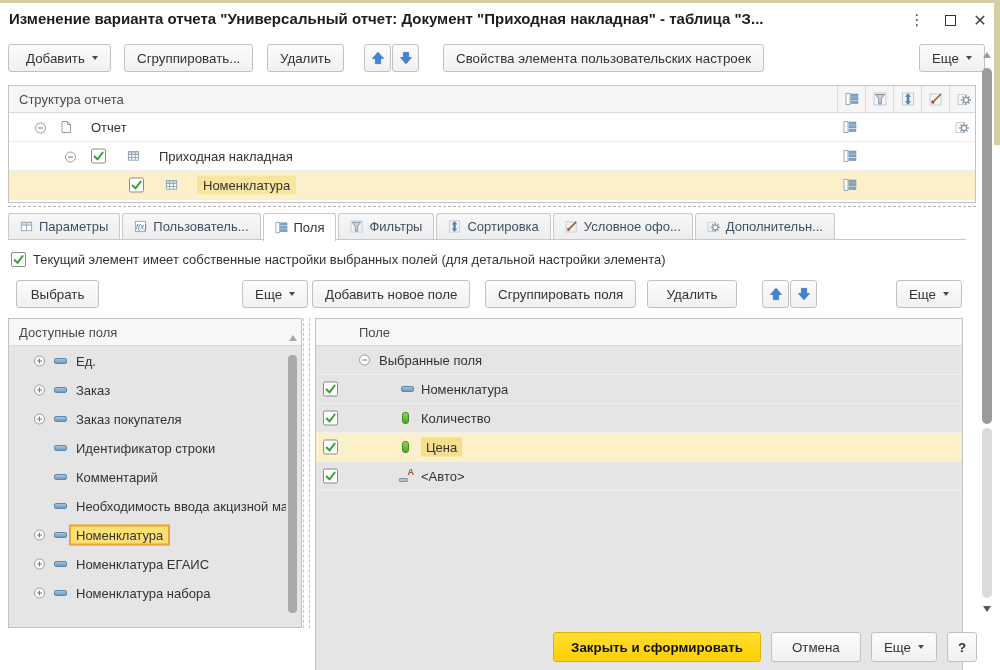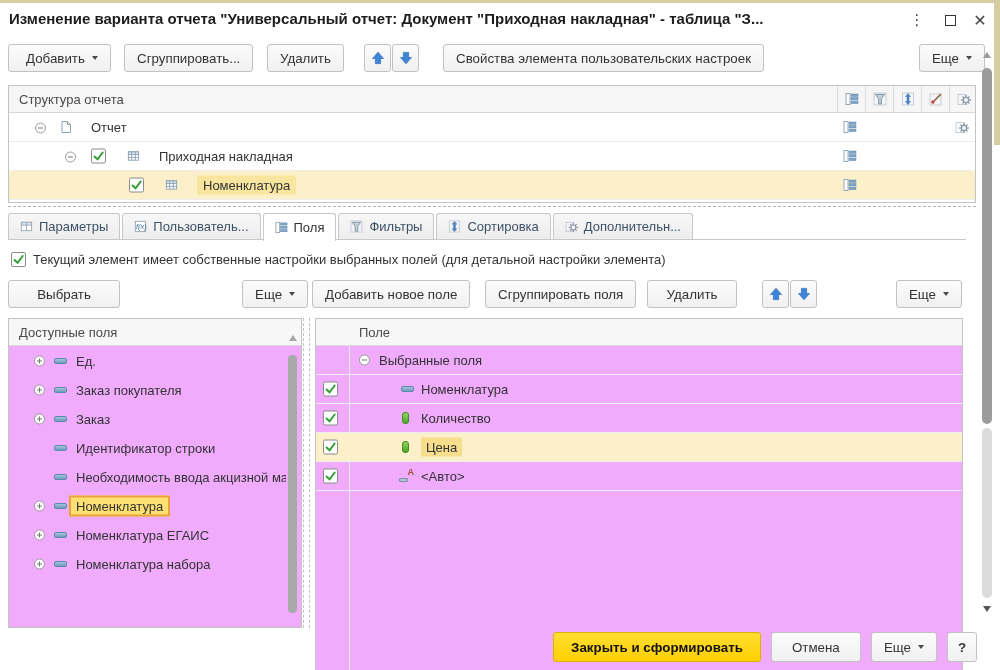--- a/index.html
+++ b/index.html
@@ -61,21 +61,21 @@
   .tab.active { background:#fff; height:28px; margin-bottom:-1px; color:#333; }
 
   
   .own { position:absolute; left:11px; top:252px; display:flex; align-items:center; gap:7px; }
 
   
   .actions { position:absolute; left:8px; top:280px; right:38px; height:28px; }
   .actions > * { position:absolute; top:0; }
 
   
-  .panel { position:absolute; top:318px; border:1px solid #C3C3C3; background:#f0abfc; overflow:hidden; }
+  .panel { position:absolute; top:318px; border:1px solid #C3C3C3; background:#e5e5e5; overflow:hidden; }
   .panel-header { position:relative; height:27px; background:#F7F7F7; border-bottom:1px solid #D9D9D9; color:#4A4A4A; }
   .left-panel { left:8px; width:294px; height:310px; }
   .right-panel { left:315px; width:648px; height:366px; }
   .lrow { position:relative; height:29px; }
   .lrow > * { position:absolute; top:50%; transform:translateY(-50%); }
   .dim-icon { width:13px; height:6px; border:1px solid #5F88AD; border-radius:2px; background:linear-gradient(#A8C4DC,#6E99BE); display:inline-block; }
   .res-icon { width:7px; height:12px; border:1px solid #3F8F1F; border-radius:3px; background:linear-gradient(#8FD45F,#4EA52B); display:inline-block; }
   .auto-icon { width:15px; height:14px; position:relative; display:inline-block; }
   .auto-icon i { position:absolute; left:0; bottom:1px; width:9px; height:4px; background:#AFC2D2; border:1px solid #7E95A8; border-radius:1px; }
   .auto-icon b { position:absolute; right:0; top:-2px; font-size:9px; color:#A0522D; font-style:normal; }
@@ -305,20 +305,28 @@
     </div>
     <div class="tab">
       <svg class="i13" viewBox="0 0 14 14">
           <rect x="1.5" y="1" width="11" height="12" fill="none" stroke="#C4CED8"></rect>
           <path d="M7 1.5 L9.5 4.5 H8 V9.5 H9.5 L7 12.5 L4.5 9.5 H6 V4.5 H4.5 Z" fill="#4E86C6" stroke="#3A6CA8" stroke-width="0.5"></path>
         </svg>
       <span>Сортировка</span>
     </div>
     <div class="tab">
       <svg class="i13" viewBox="0 0 14 14">
+          <rect x="1" y="2" width="11" height="11" fill="none" stroke="#C4CED8"></rect>
+          <line x1="5" y1="9" x2="12" y2="2" stroke="#8B5E3C" stroke-width="1.6"></line>
+          <path d="M3 8.5 L5.5 9.5 L4.5 11.5 L2.5 11 Z" fill="#D94040" stroke="#B03030" stroke-width="0.5"></path>
+        </svg>
+      <span>Условное офо...</span>
+    </div>
+    <div class="tab">
+      <svg class="i13" viewBox="0 0 14 14">
           <rect x="1" y="2.5" width="8" height="10" fill="none" stroke="#C4CED8"></rect>
           <g stroke="#8C99A6" stroke-width="1.4">
             <line x1="9" y1="3" x2="9" y2="13"></line>
             <line x1="4" y1="8" x2="14" y2="8"></line>
             <line x1="5.5" y1="4.5" x2="12.5" y2="11.5"></line>
             <line x1="12.5" y1="4.5" x2="5.5" y2="11.5"></line>
           </g>
           <circle cx="9" cy="8" r="2.6" fill="#F4F6F8" stroke="#8C99A6" stroke-width="1.2"></circle>
         </svg>
       <span>Дополнительн...</span>
@@ -328,21 +336,21 @@
   <div class="own">
     <span class="cb">
         <svg viewBox="0 0 14 14">
           <path d="M2.8 7.5 L6 10.6 L11.5 3.2" fill="none" stroke="#2E9E2E" stroke-width="2.1" stroke-linecap="round"></path>
         </svg>
       </span>
     <span>Текущий элемент имеет собственные настройки выбранных полей (для детальной настройки элемента)</span>
   </div>
 
   <div class="actions">
-    <button class="btn" style="left:0; width:112px;">
+    <button class="btn" style="left:8px; width:83px;">
       <span>Выбрать</span>
     </button>
     <button class="btn" style="left:234px;">
       <span>Еще</span>
         <span class="caret"></span>
     </button>
     <button class="btn" style="left:304px;">
       <span>Добавить новое поле</span>
     </button>
     <button class="btn" style="left:477px;">
@@ -375,30 +383,34 @@
     </div>
     <div>
       <div class="lrow">
         <span class="exp plus" style="left:25px;"></span>
         <span class="dim-icon" style="left:45px;"></span>
         <span class="lbl" style="left:67px;">Ед.</span>
       </div>
       <div class="lrow">
         <span class="exp plus" style="left:25px;"></span>
         <span class="dim-icon" style="left:45px;"></span>
+        <span class="lbl" style="left:67px;">Заказ</span>
+      </div>
+      <div class="lrow">
+        <span class="exp plus" style="left:25px;"></span>
+        <span class="dim-icon" style="left:45px;"></span>
         <span class="lbl" style="left:67px;">Заказ покупателя</span>
       </div>
       <div class="lrow">
-        <span class="exp plus" style="left:25px;"></span>
-        <span class="dim-icon" style="left:45px;"></span>
-        <span class="lbl" style="left:67px;">Заказ</span>
-      </div>
-      <div class="lrow">
         <span class="dim-icon" style="left:45px;"></span>
         <span class="lbl" style="left:67px;">Идентификатор строки</span>
+      </div>
+      <div class="lrow">
+        <span class="dim-icon" style="left:45px;"></span>
+        <span class="lbl" style="left:67px;">Комментарий</span>
       </div>
       <div class="lrow">
         <span class="dim-icon" style="left:45px;"></span>
         <span class="lbl" style="left:67px; max-width:210px; overflow:hidden;">Необходимость ввода акцизной ма</span>
       </div>
       <div class="lrow">
         <span class="exp plus" style="left:25px;"></span>
         <span class="dim-icon" style="left:45px;"></span>
         <span class="lbl sel-cell" style="left:67px;">Номенклатура</span>
       </div>

